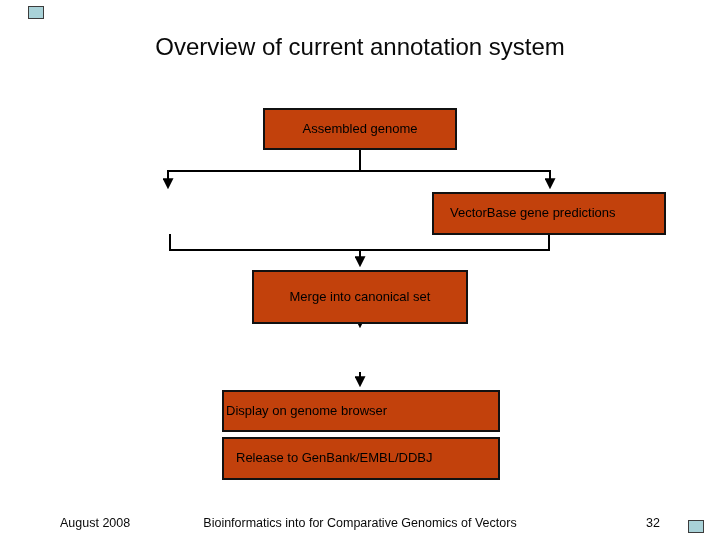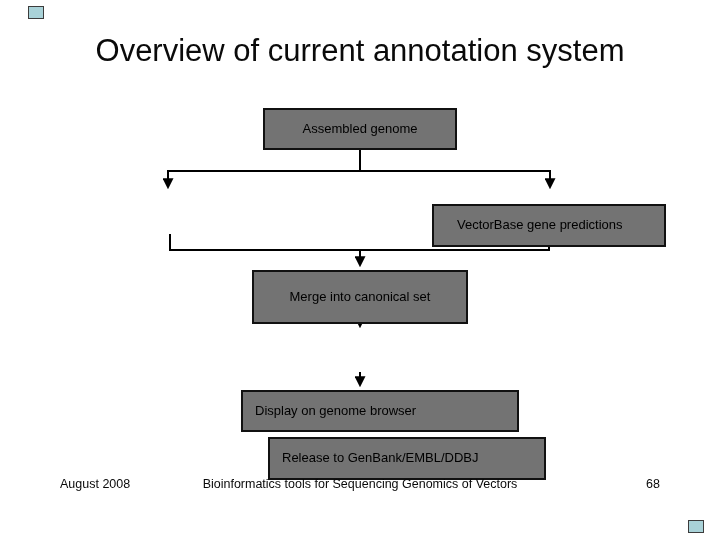--- a/index.html
+++ b/index.html
@@ -11,65 +11,65 @@
     font-family: "Liberation Sans", sans-serif;
     overflow: hidden;
     color: #000;
   }
   .title {
     position: absolute;
     top: 33px;
     left: 0;
     width: 100%;
     text-align: center;
-    font-size: 31px;
+    font-size: 24px;
     color: #0a0a0a;
   }
   .connectors {
     position: absolute;
     top: 0; left: 0;
     width: 720px; height: 540px;
     pointer-events: none;
   }
   .node {
     position: absolute;
     box-sizing: border-box;
-    background: #737373;
+    background: #c2410c;
     border: 2px solid #111111;
     display: flex;
     align-items: center;
     font-size: 13px;
     color: #000;
     line-height: 1.15;
   }
   .node.center { justify-content: center; text-align: center; padding: 0 4px; }
   .node.left   { justify-content: flex-start; text-align: left; }
 
   .node-assembled  { left: 263px; top: 108px; width: 194px; height: 42px; }
   .node-sequencing { left: 23px;  top: 192px; width: 290px; height: 42px; padding-left: 7px; }
-  .node-vectorbase { left: 432px; top: 192px; width: 234px; height: 43px; padding-left: 23px; margin-top: 12px; }
+  .node-vectorbase { left: 432px; top: 192px; width: 234px; height: 43px; padding-left: 16px; }
   .node-merge      { left: 252px; top: 270px; width: 216px; height: 54px; }
   .node-protein    { left: 281px; top: 331px; width: 158px; height: 41px; }
-  .node-display    { left: 222px; top: 390px; width: 278px; height: 42px; padding-left: 12px; margin-left: 19px; }
-  .node-release    { left: 222px; top: 437px; width: 278px; height: 43px; padding-left: 12px; margin-left: 46px; }
+  .node-display    { left: 222px; top: 390px; width: 278px; height: 42px; padding-left: 2px; }
+  .node-release    { left: 222px; top: 437px; width: 278px; height: 43px; padding-left: 12px; }
 
   .corner-square {
     position: absolute;
     width: 16px;
     height: 13px;
     background: #a9d2d8;
     border: 1px solid #3c3c3c;
     box-sizing: border-box;
   }
   .corner-tl { left: 28px;  top: 6px; }
   .corner-br { left: 688px; top: 520px; }
 
   .footer-left, .footer-center, .footer-right {
     position: absolute;
-    top: 477px;
+    top: 516px;
     font-size: 12.5px;
     color: #0a0a0a;
     white-space: nowrap;
   }
   .footer-left  { left: 60px; }
   .footer-center{ left: 0; width: 100%; text-align: center; }
   .footer-right { right: 60px; }
 </style>
 </head>
 <body>
@@ -121,16 +121,16 @@
 
   <div class="node node-display left">
     <span>Display on genome browser</span>
   </div>
 
   <div class="node node-release left">
     <span>Release to GenBank/EMBL/DDBJ</span>
   </div>
 
   <div class="footer-left">August 2008</div>
-  <div class="footer-center">Bioinformatics tools for Sequencing Genomics of Vectors</div>
-  <div class="footer-right">68</div>
+  <div class="footer-center">Bioinformatics into for Comparative Genomics of Vectors</div>
+  <div class="footer-right">32</div>
 
 </div>
 
 </body></html>

